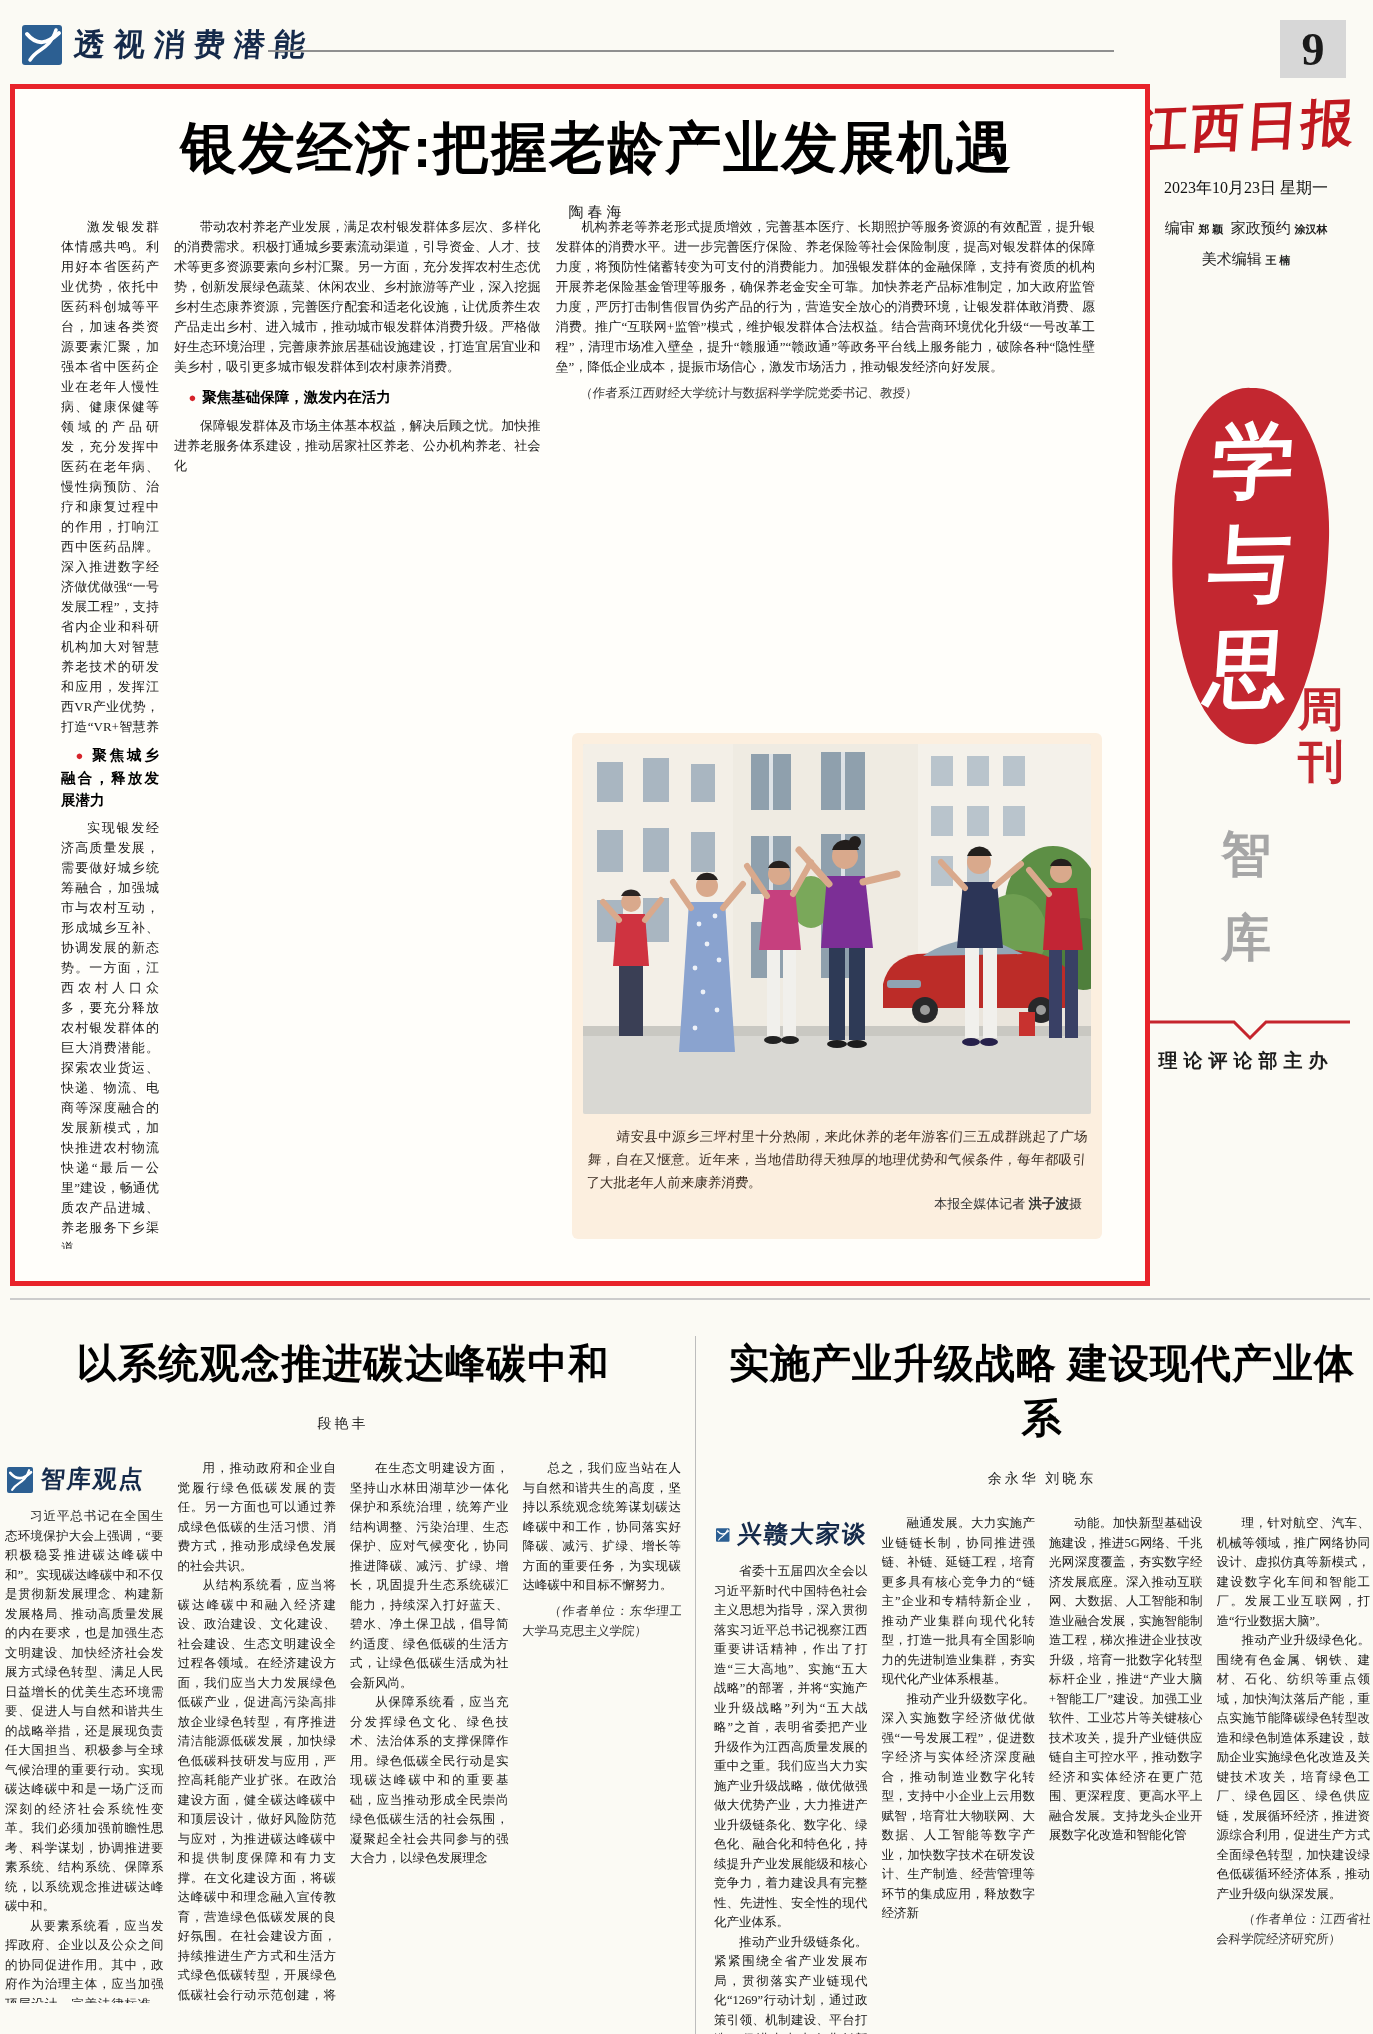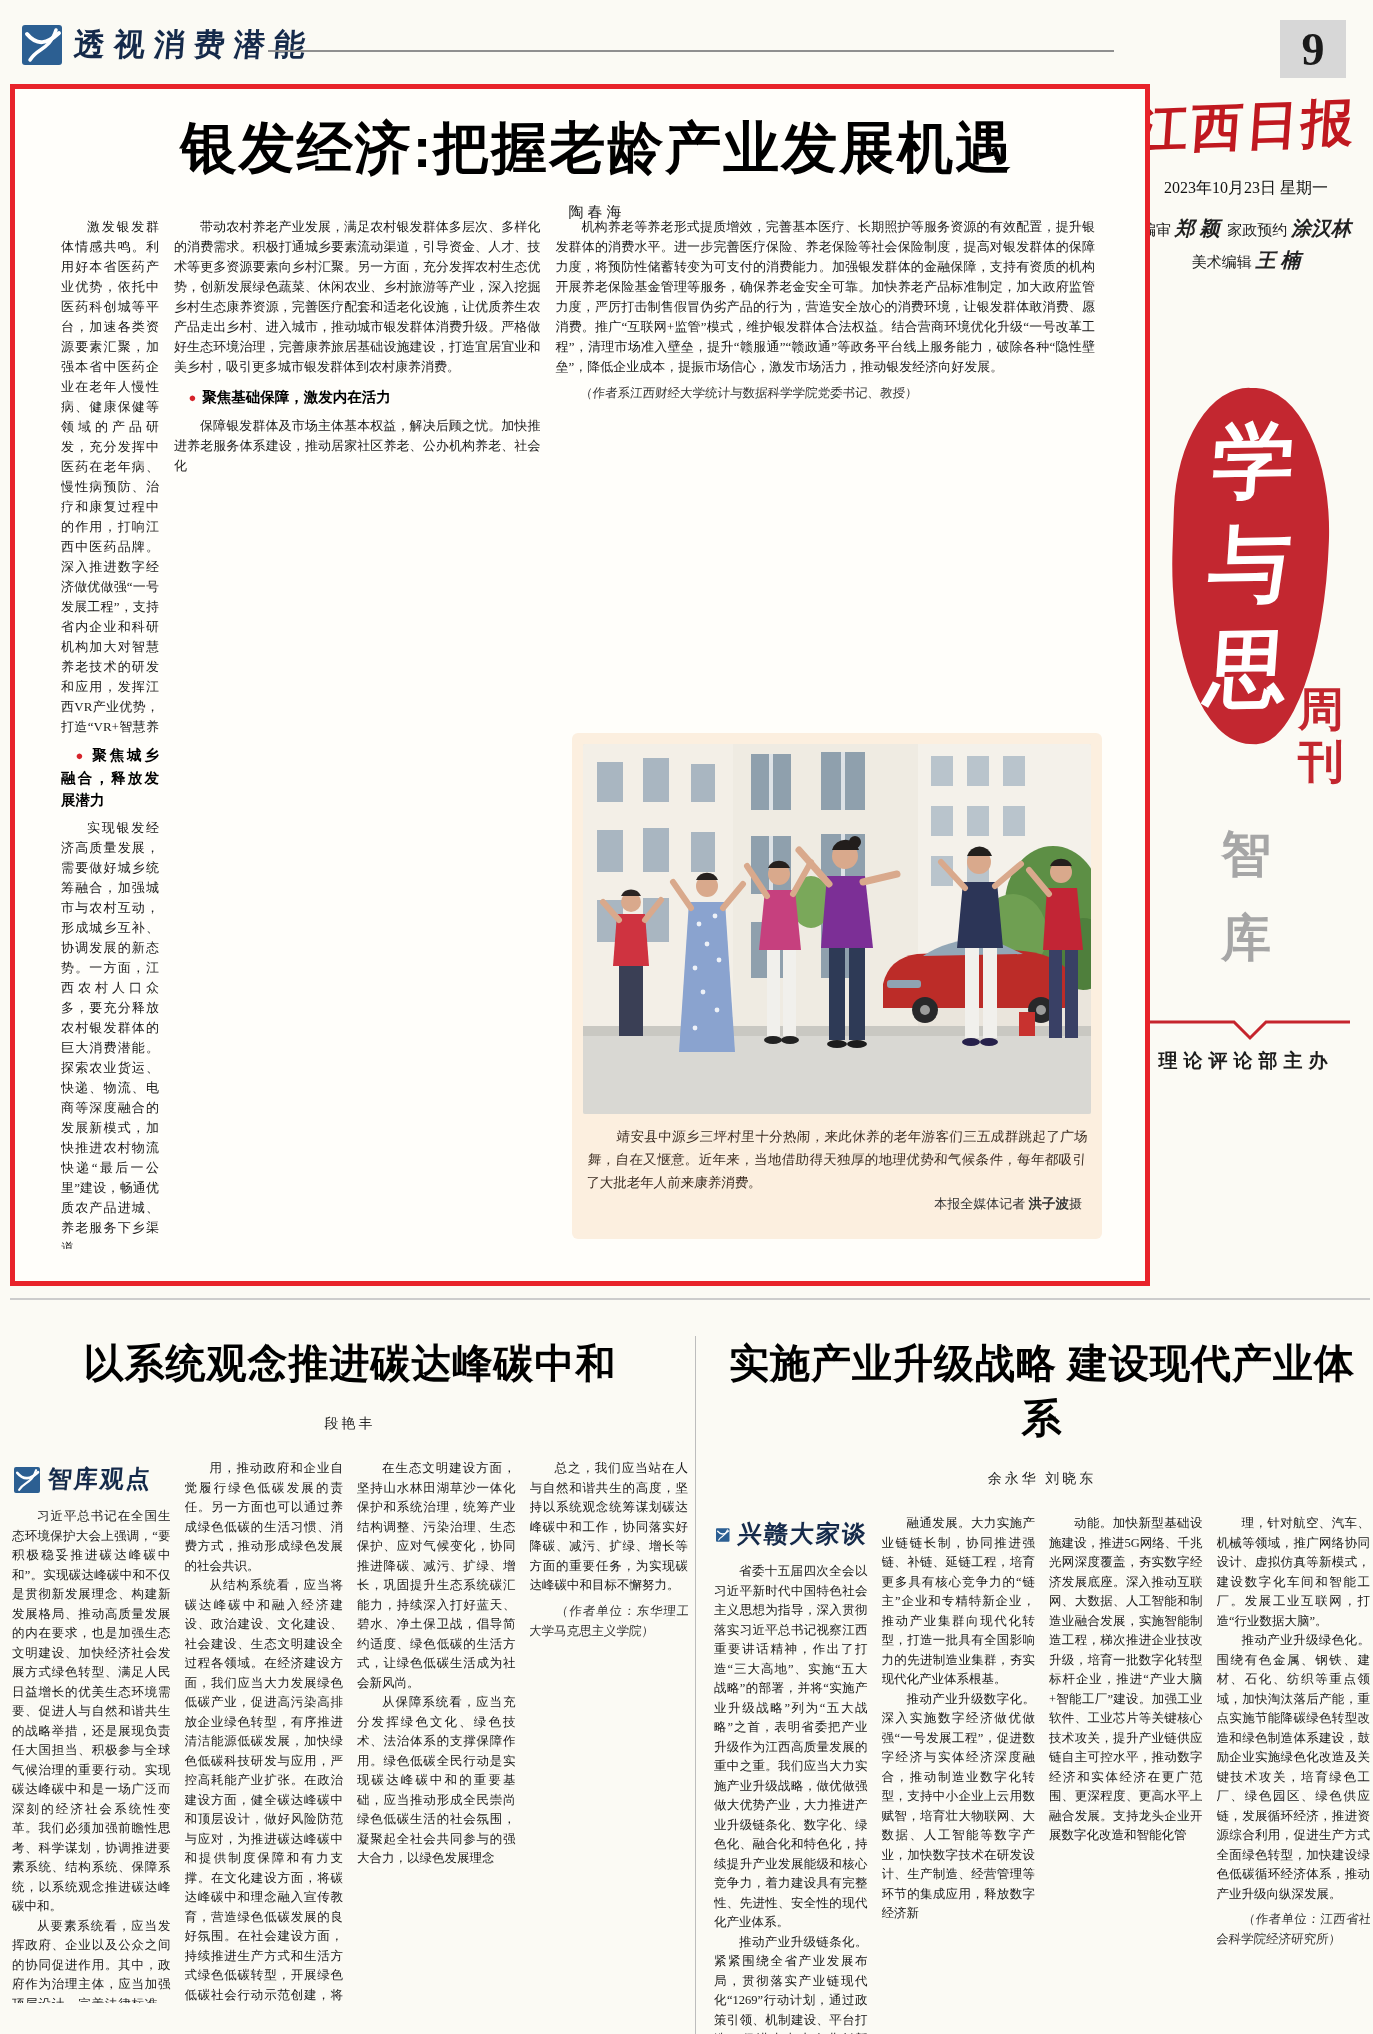--- a/index.html
+++ b/index.html
@@ -12,21 +12,21 @@
   .top-rule{position:absolute;left:268px;top:50px;width:846px;height:2px;background:#8f8f8f;}
   .page-num{position:absolute;left:1280px;top:20px;width:66px;height:58px;background:#d7d7d7;
             display:flex;align-items:center;justify-content:center;font-size:46px;font-weight:bold;}
 
   
   .masthead{position:absolute;left:1122px;top:92px;width:248px;text-align:center;}
   .mh-title{font-size:52px;font-weight:900;color:#c0181f;letter-spacing:3px;transform:skewX(-6deg) rotate(-2deg);}
   .mh-date{font-size:16px;margin-top:16px;color:#111;}
   .mh-contact{font-size:13px;line-height:20px;margin-top:12px;color:#222;}
   .mh-editors{font-size:15px;margin-top:14px;line-height:30px;color:#222;}
-  .mh-editors b{font-size:20px;font-style:italic;}
+  .mh-editors b{font-size:11px;}
   .seal{position:absolute;left:1172px;top:388px;width:156px;height:356px;background:#c32730;
         border-radius:48% 52% 44% 56% / 36% 44% 60% 56%;transform:rotate(2deg);
         display:flex;flex-direction:column;align-items:center;justify-content:center;}
   .seal div{color:#fff;font-size:82px;line-height:104px;font-weight:bold;transform:rotate(-3deg) skewX(-5deg);}
   .weekly{position:absolute;left:1292px;top:684px;width:58px;text-align:center;color:#c3262e;
           font-size:46px;line-height:52px;font-weight:900;}
   .zhiku{position:absolute;left:1210px;top:812px;width:72px;text-align:center;color:#a6a6a6;
          font-size:50px;line-height:84px;font-weight:800;font-family:"Liberation Sans","DejaVu Sans",sans-serif;}
   .vnotch{position:absolute;left:1148px;top:1018px;}
   .organizer{position:absolute;left:1122px;top:1048px;width:248px;text-align:center;
@@ -53,21 +53,21 @@
   .photo{position:absolute;left:11px;top:11px;width:508px;height:370px;overflow:hidden;border-radius:2px;}
   .caption{position:absolute;left:16px;right:16px;top:392px;font-size:13.5px;line-height:23px;
            text-align:justify;text-indent:2em;color:#3a2c22;transform:skewX(-4deg);}
   .credit{position:absolute;right:20px;top:462px;font-size:13px;color:#333;}
   .credit b{font-size:13.5px;}
 
   
   .bottom-rule{position:absolute;left:10px;top:1298px;width:1360px;height:2px;background:#cccccc;}
   .vdiv{position:absolute;left:695px;top:1336px;width:1px;height:698px;background:#bdbdbd;}
   .b-article{position:absolute;top:1308px;}
-  .bl{left:12px;width:676px;}
+  .bl{left:5px;width:676px;}
   .br{left:714px;width:656px;}
   .b-title{text-align:center;font-size:40px;font-weight:900;letter-spacing:1px;margin-top:28px;color:#000;}
   .b-byline{text-align:center;font-size:14px;margin-top:24px;letter-spacing:3px;color:#222;}
   .b-cols{display:flex;gap:14px;margin-top:26px;height:544px;overflow:hidden;}
   .bcol{flex:1;overflow:hidden;font-size:12.5px;line-height:19.5px;text-align:justify;color:#191919;}
   .badge{display:flex;align-items:center;gap:8px;margin:8px 0 14px 2px;}
   .badge-text{font-size:24px;font-weight:bold;color:#152a4a;letter-spacing:2px;transform:skewX(-5deg);white-space:nowrap;}
 </style>
 </head>
 <body>

